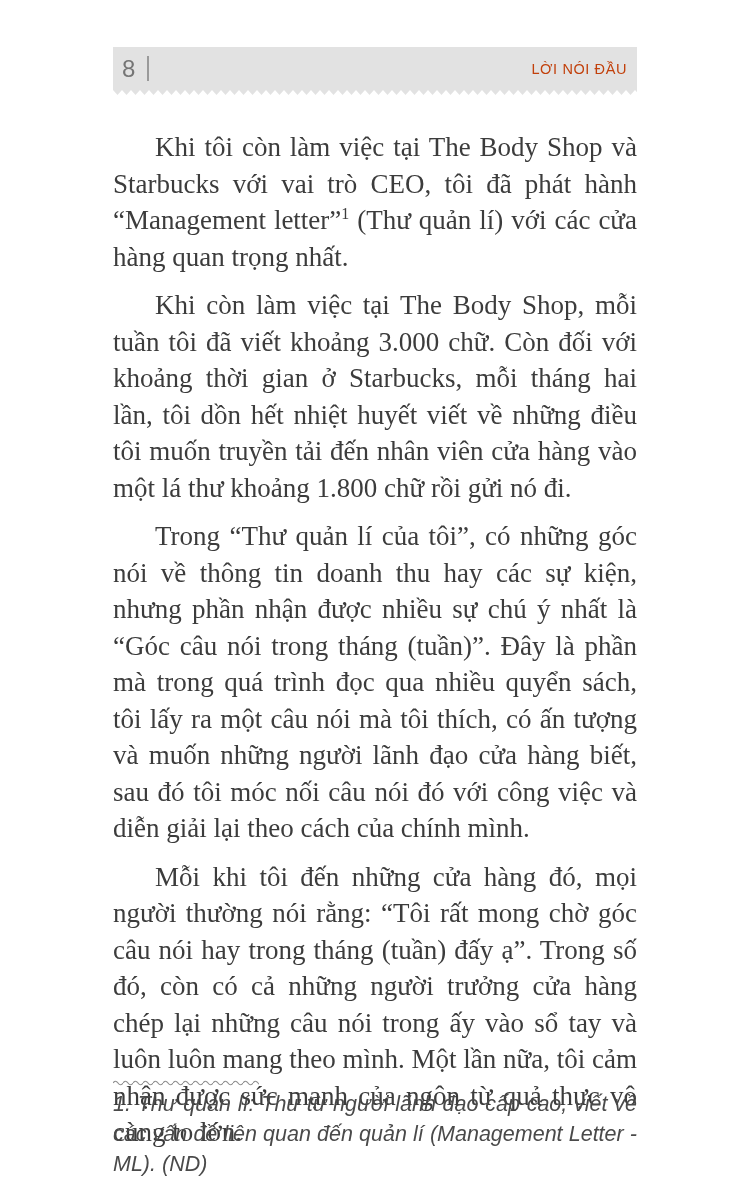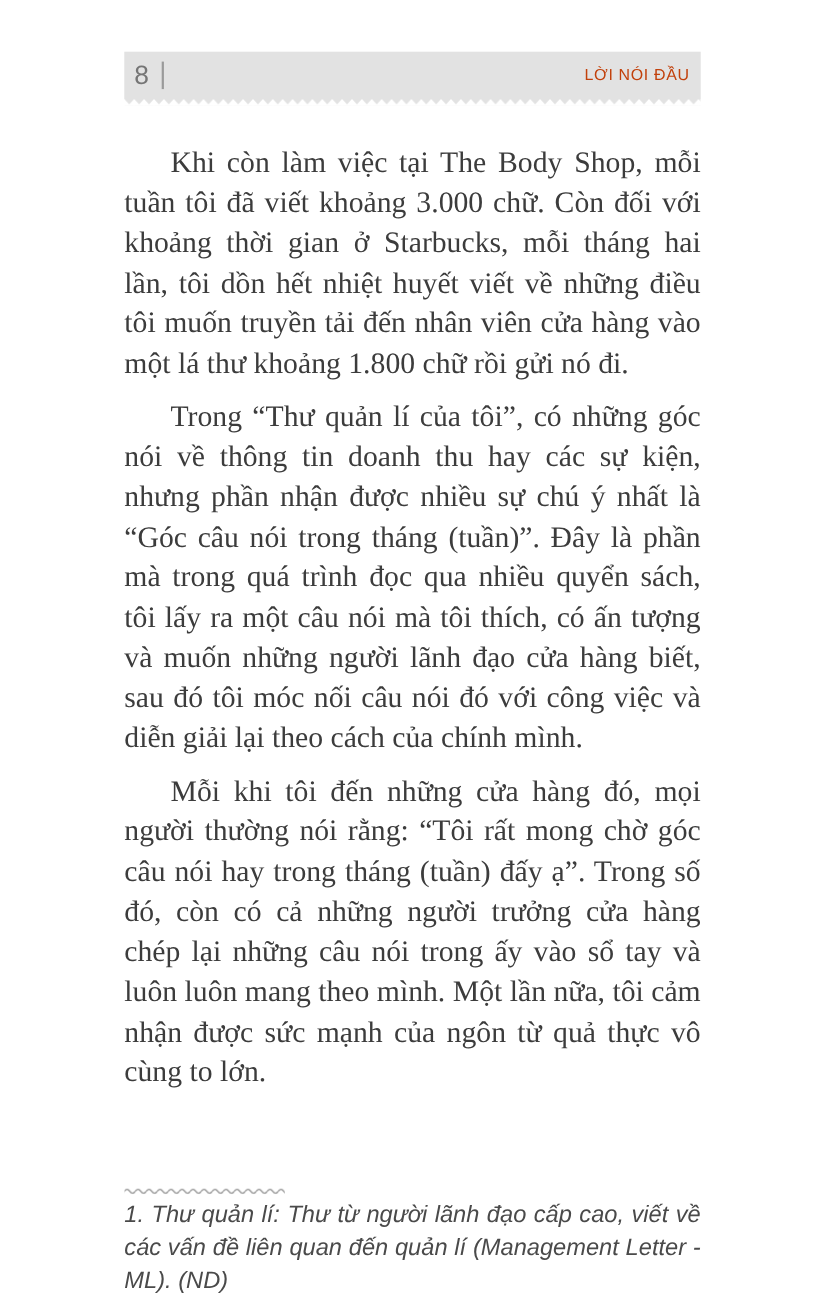--- a/index.html
+++ b/index.html
@@ -112,20 +112,23 @@
   <svg class="torn-edge" width="524" height="6" viewBox="0 0 524 6" xmlns="http://www.w3.org/2000/svg">
     <defs>
       <pattern id="sawtooth" width="9" height="6" patternUnits="userSpaceOnUse">
         <path d="M0,0 L9,0 L4.5,5 Z" fill="#e2e2e2"></path>
       </pattern>
     </defs>
     <rect width="524" height="6" fill="url(#sawtooth)"></rect>
   </svg>
 
   <main class="body-text">
+    <p>
+      <span>Khi tôi còn làm việc tại The Body Shop và Starbucks với vai trò CEO, tôi đã phát hành “Management letter”</span><sup>1</sup><span> (Thư quản lí) với các cửa hàng quan trọng nhất.</span>
+    </p>
     <p>Khi còn làm việc tại The Body Shop, mỗi tuần tôi đã viết khoảng 3.000 chữ. Còn đối với khoảng thời gian ở Starbucks, mỗi tháng hai lần, tôi dồn hết nhiệt huyết viết về những điều tôi muốn truyền tải đến nhân viên cửa hàng vào một lá thư khoảng 1.800 chữ rồi gửi nó đi.</p>
     <p>Trong “Thư quản lí của tôi”, có những góc nói về thông tin doanh thu hay các sự kiện, nhưng phần nhận được nhiều sự chú ý nhất là “Góc câu nói trong tháng (tuần)”. Đây là phần mà trong quá trình đọc qua nhiều quyển sách, tôi lấy ra một câu nói mà tôi thích, có ấn tượng và muốn những người lãnh đạo cửa hàng biết, sau đó tôi móc nối câu nói đó với công việc và diễn giải lại theo cách của chính mình.</p>
     <p>Mỗi khi tôi đến những cửa hàng đó, mọi người thường nói rằng: “Tôi rất mong chờ góc câu nói hay trong tháng (tuần) đấy ạ”. Trong số đó, còn có cả những người trưởng cửa hàng chép lại những câu nói trong ấy vào sổ tay và luôn luôn mang theo mình. Một lần nữa, tôi cảm nhận được sức mạnh của ngôn từ quả thực vô cùng to lớn.</p>
   </main>
 
   <footer class="footnote-area">
     <svg class="footnote-wavy" width="146" height="8" viewBox="0 0 146 8" xmlns="http://www.w3.org/2000/svg">
       <defs>
         <pattern id="wave" width="10" height="8" patternUnits="userSpaceOnUse">
           <path d="M0,5 Q2.5,1.5 5,5 T10,5" stroke="#8f8f8f" stroke-width="1.2" fill="none"></path>

